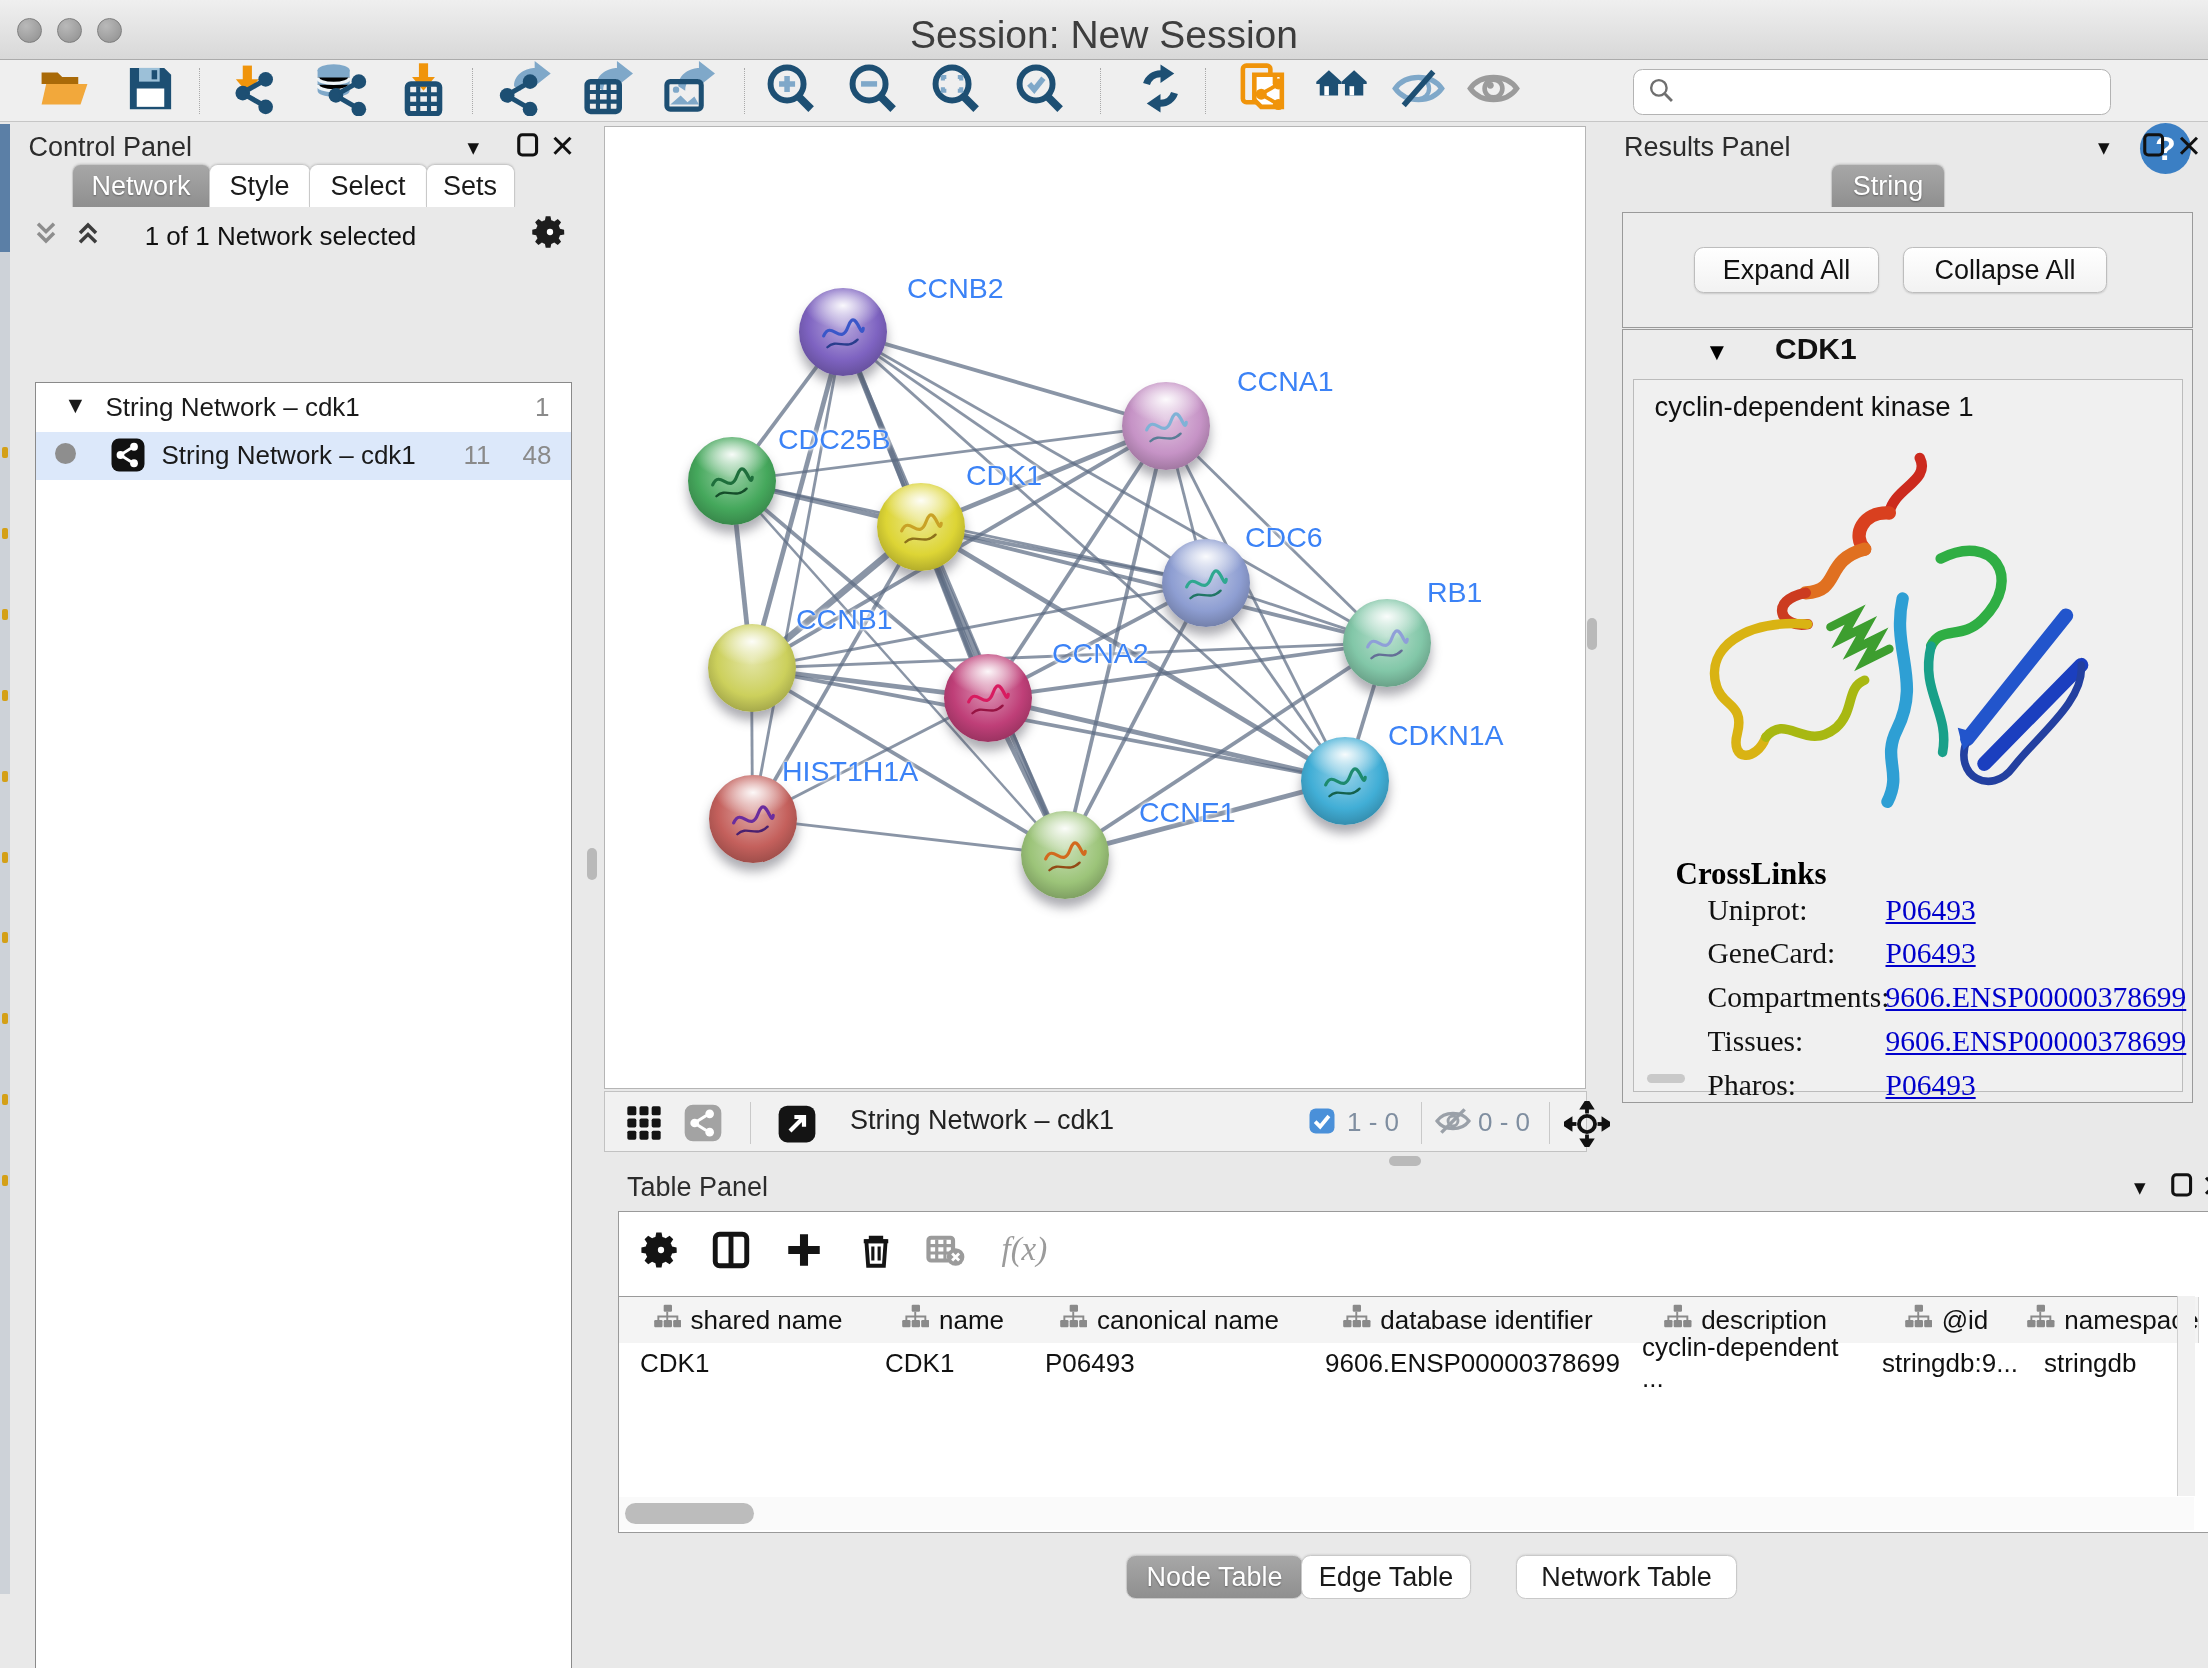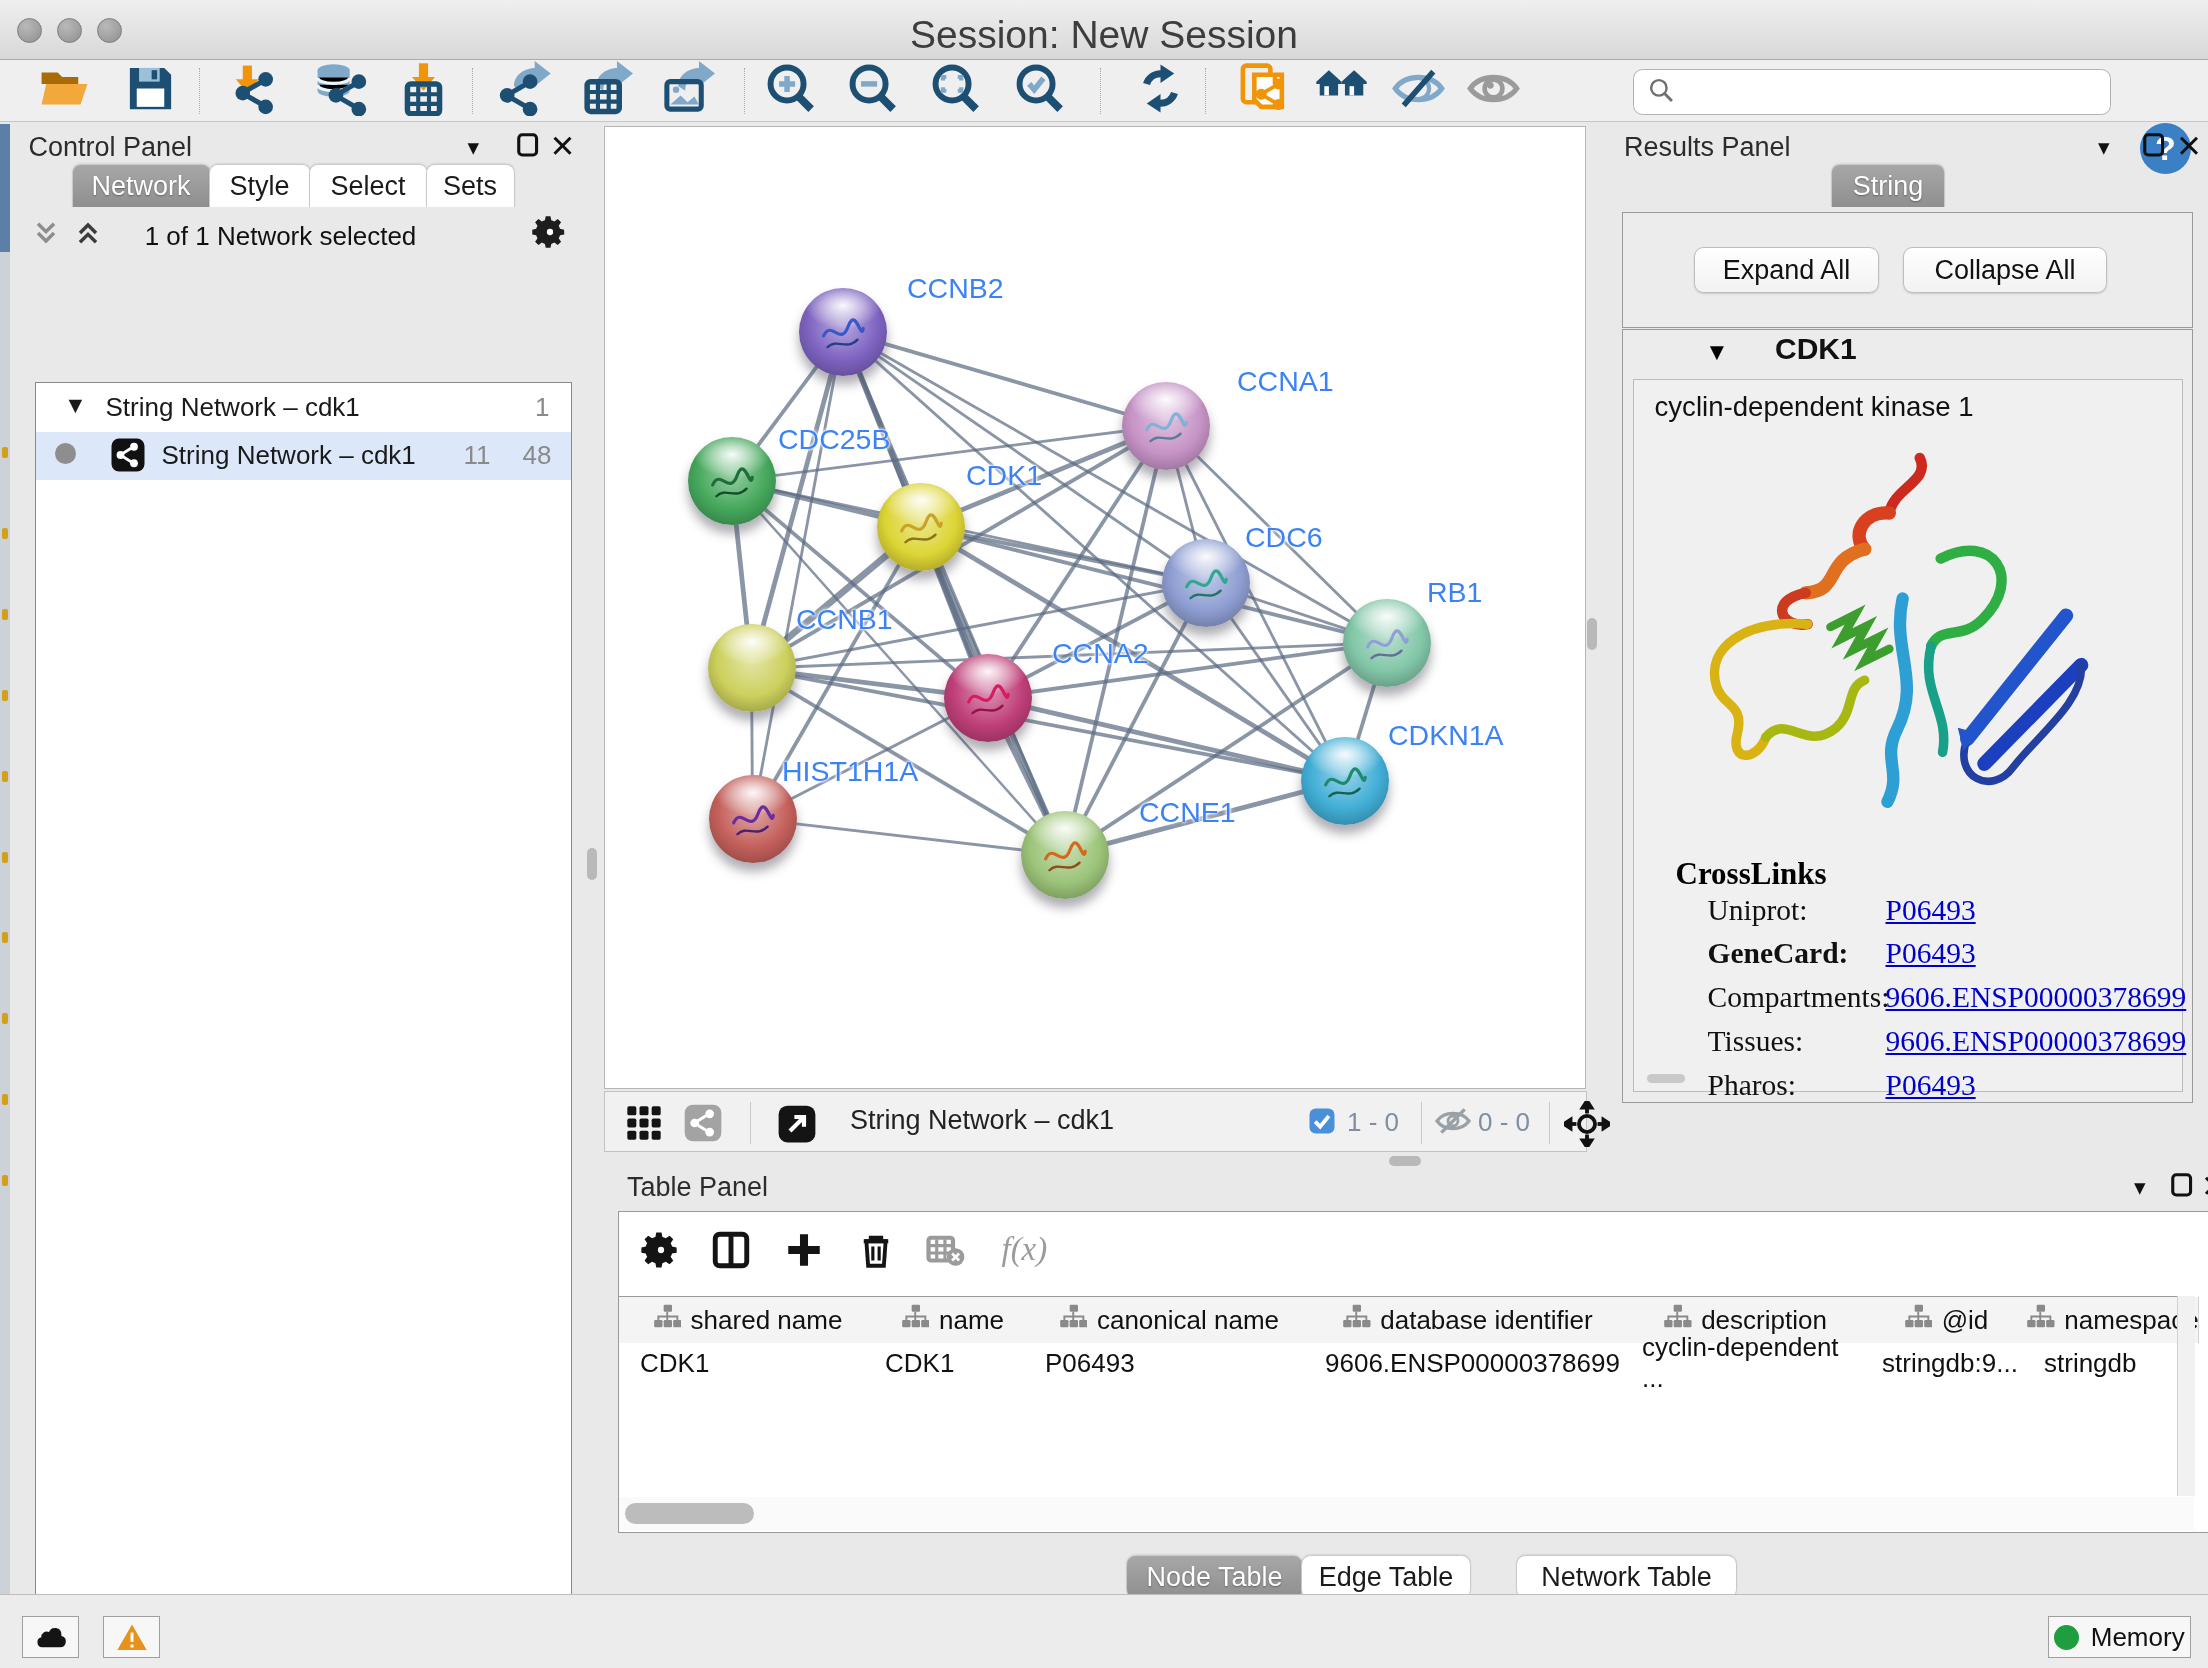--- a/index.html
+++ b/index.html
@@ -540,21 +540,21 @@
               <path d="M420,240 L318,344" stroke="#1b3fbf" stroke-width="15"></path>
               <path d="M300,318 C284,358 326,378 348,348 C372,316 424,278 420,240" stroke="#2340a0" stroke-width="8"></path>
               <path d="M290,306 l22,6 l-16,18z" fill="#2255cc" stroke="none"></path>
             </g>
           </svg>
         </div>
         <div class="serif abs" style="left:42px;top:476px;font-size:31px;font-weight:bold;color:#000">CrossLinks</div>
         <div id="xl-rows" class="serif">
             <div class="xl-label serif" style="top: 514px;">Uniprot:</div>
             <div class="xl-value serif" style="top: 514px;">P06493</div>
-            <div class="xl-label serif" style="top: 557px; font-weight: bold;">GeneCard:</div>
+            <div class="xl-label serif" style="top: 557px;">GeneCard:</div>
             <div class="xl-value serif" style="top: 557px;">P06493</div>
             <div class="xl-label serif" style="top: 601px;">Compartments:</div>
             <div class="xl-value serif" style="top: 601px;">9606.ENSP00000378699</div>
             <div class="xl-label serif" style="top: 645px;">Tissues:</div>
             <div class="xl-value serif" style="top: 645px;">9606.ENSP00000378699</div>
             <div class="xl-label serif" style="top: 689px;">Pharos:</div>
             <div class="xl-value serif" style="top: 689px;">P06493</div>
           </div>
         <div class="dot abs" style="left:13.3px;top:694px;width:38px;height:8.6px;background:#c9c9c9"></div>
       </div>
@@ -698,32 +698,14 @@
         <div class="dot" style="position:absolute;left:5.7px;top:5.7px;width:129px;height:21px;border-radius:10.5px;background:#bcbcbc"></div>
       </div>
     </div>
     <div id="tp-tabs">
         <div class="tab sel" style="left: 529px; width: 175px; top: 387px; border-radius: 9.5px; border-bottom: 1px solid rgb(201, 201, 201);">Node Table</div>
         <div class="tab" style="left: 704px; width: 168px; top: 387px; border-radius: 9.5px; border-bottom: 1px solid rgb(201, 201, 201);">Edge Table</div>
         <div class="tab" style="left: 872px; width: 219px; top: 387px; border-radius: 9.5px; border-bottom: 1px solid rgb(201, 201, 201); margin-left: 47px;">Network Table</div>
       </div>
   </div>
 
-  <div id="statusbar" class="abs">
-    <div class="sb-btn" style="left:22px;width:55px">
-      <svg width="36" height="27" viewBox="0 0 26 18">
-          <path fill="#141414" d="M20.5 8.1a4.6 4.6 0 0 0-8.9-1.5A3.9 3.9 0 0 0 6 10.4 3.6 3.6 0 0 0 6.6 17.5h13a4.1 4.1 0 0 0 .9-8.1z" transform="translate(0,-1.5)"></path>
-        </svg>
-    </div>
-    <div class="sb-btn" style="left:103px;width:55px">
-      <svg width="32" height="28.5" viewBox="0 0 24 21">
-          <path d="M12 1 L23 20 H1 Z" fill="#e8921e"></path>
-          <rect x="10.9" y="7" width="2.2" height="7" fill="#fff"></rect>
-          <rect x="10.9" y="16" width="2.2" height="2.2" fill="#fff"></rect>
-        </svg>
-    </div>
-    <div class="sb-btn" style="left:2048px;width:141px;gap:11.4px">
-      <span style="width:25px;height:25px;border-radius:50%;background:#1e9e3e;display:inline-block"></span>
-      <span style="font-size:26px;color:#111">Memory</span>
-    </div>
-  </div>
 </div>
 
 
 </body></html>

